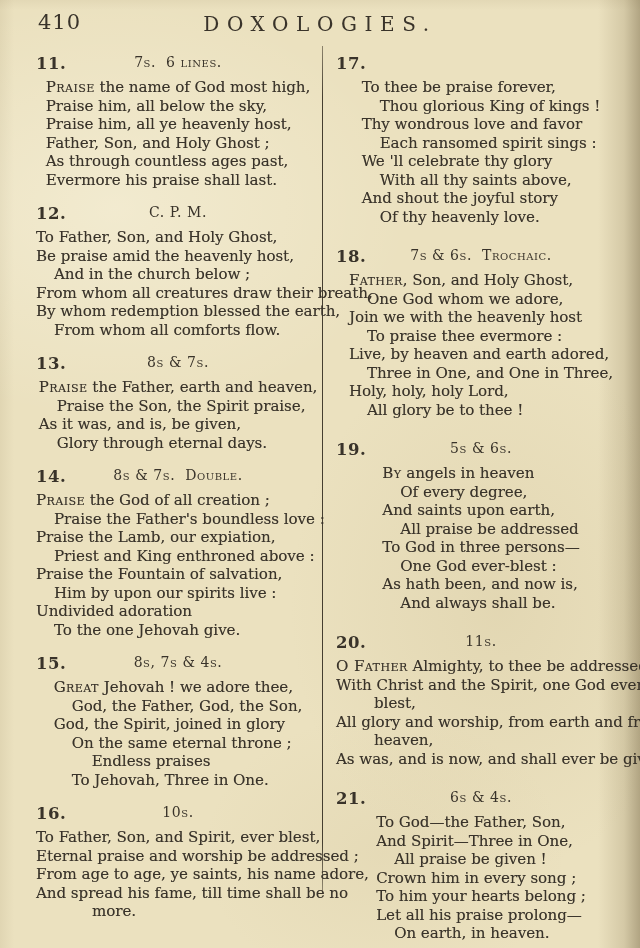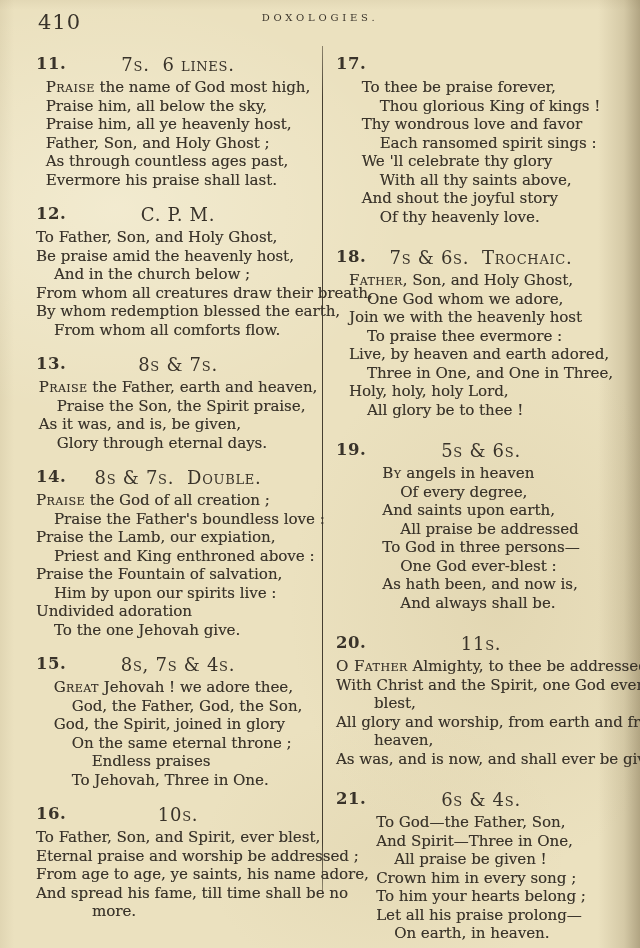--- a/index.html
+++ b/index.html
@@ -22,21 +22,21 @@
     color: #39332a;
   }
   
   .page-head { position: absolute; top: 10px; left: 0; right: 0; height: 26px; }
   .page-num {
     position: absolute; left: 38px; top: 0;
     font-size: 21px; letter-spacing: 1px;
   }
   .page-title {
     margin: 0; text-align: center;
-    font-size: 10px; font-weight: normal;
+    font-size: 20px; font-weight: normal;
     letter-spacing: 0.38em; padding-top: 2px;
   }
   
   .divider {
     position: absolute; left: 322px; top: 46px;
     width: 1px; height: 847px;
     background: linear-gradient(to bottom, rgba(62,54,40,0.55), #453e30 6%, #453e30 94%, rgba(62,54,40,0.5));
   }
   .col { position: absolute; top: 46px; }
   .col-left  { left: 36px;  width: 284px; }
@@ -44,21 +44,21 @@
 
   .hymn { position: relative; margin: 8px 0 15px 0; }
   .col-right .hymn { margin-bottom: 21px; }
   .hymn-head { position: relative; height: 20px; margin-bottom: 4px; }
   .hymn-num {
     position: absolute; left: 0; top: 0;
     font-weight: bold; font-size: 16.5px; letter-spacing: 0.5px;
   }
   .hymn-meter {
     display: block; text-align: center;
-    font-size: 18px; font-variant: small-caps;
+    font-size: 14px; font-variant: small-caps;
     letter-spacing: 0.04em; white-space: pre-wrap;
   }
   .verse { display: table; margin: 1px auto 0 auto; }
   .line {
     font-size: 15px; line-height: 18.5px;
     white-space: nowrap;
     text-shadow: 0.2px 0.2px 0 rgba(57,51,42,0.45);
   }
   .ind-1 { padding-left: 18px; }
   .ind-2 { padding-left: 38px; }

